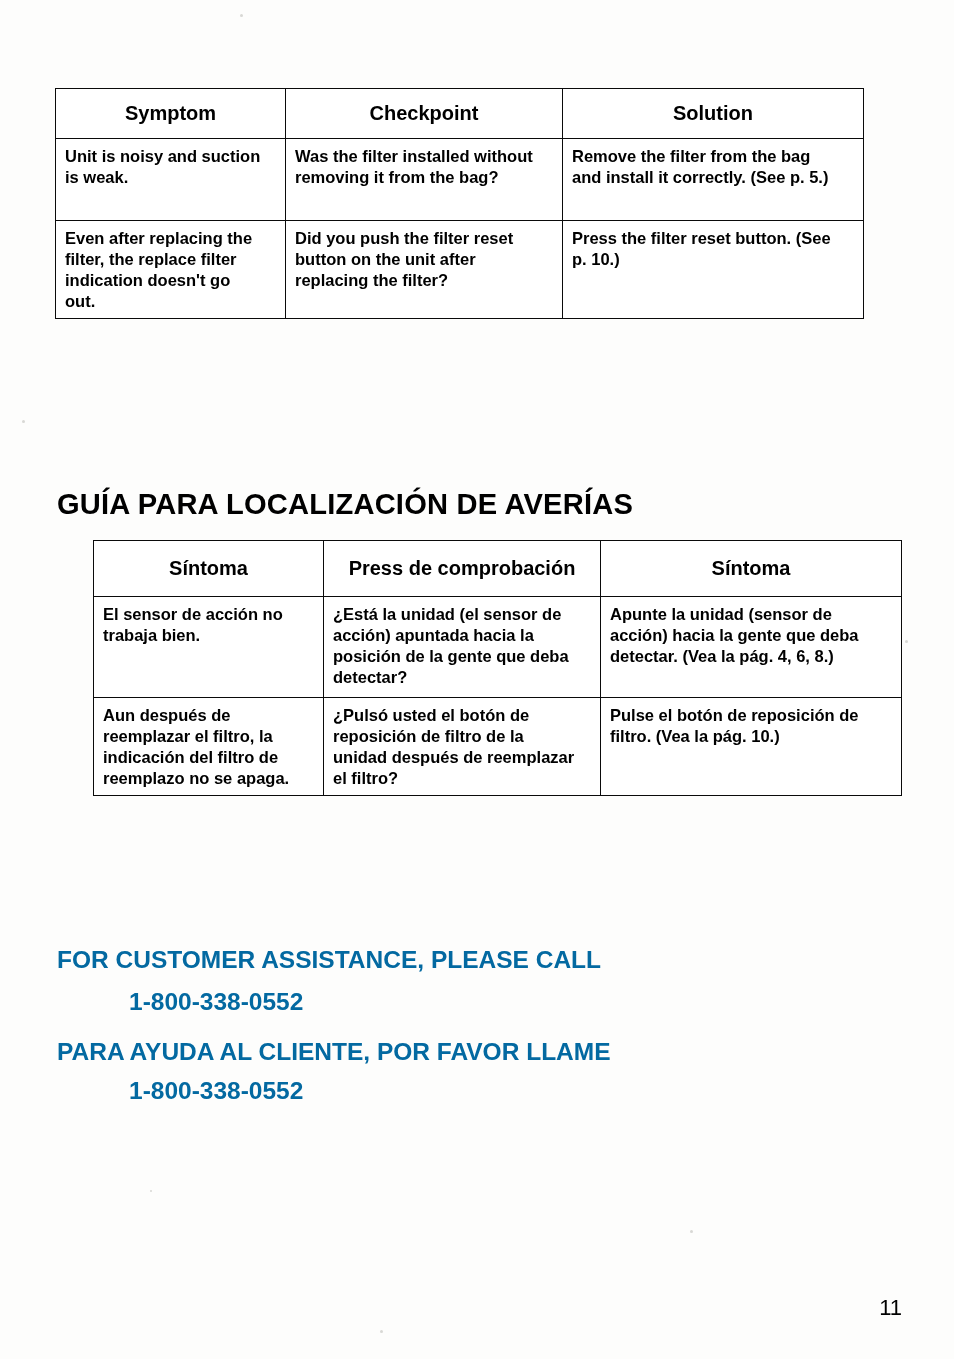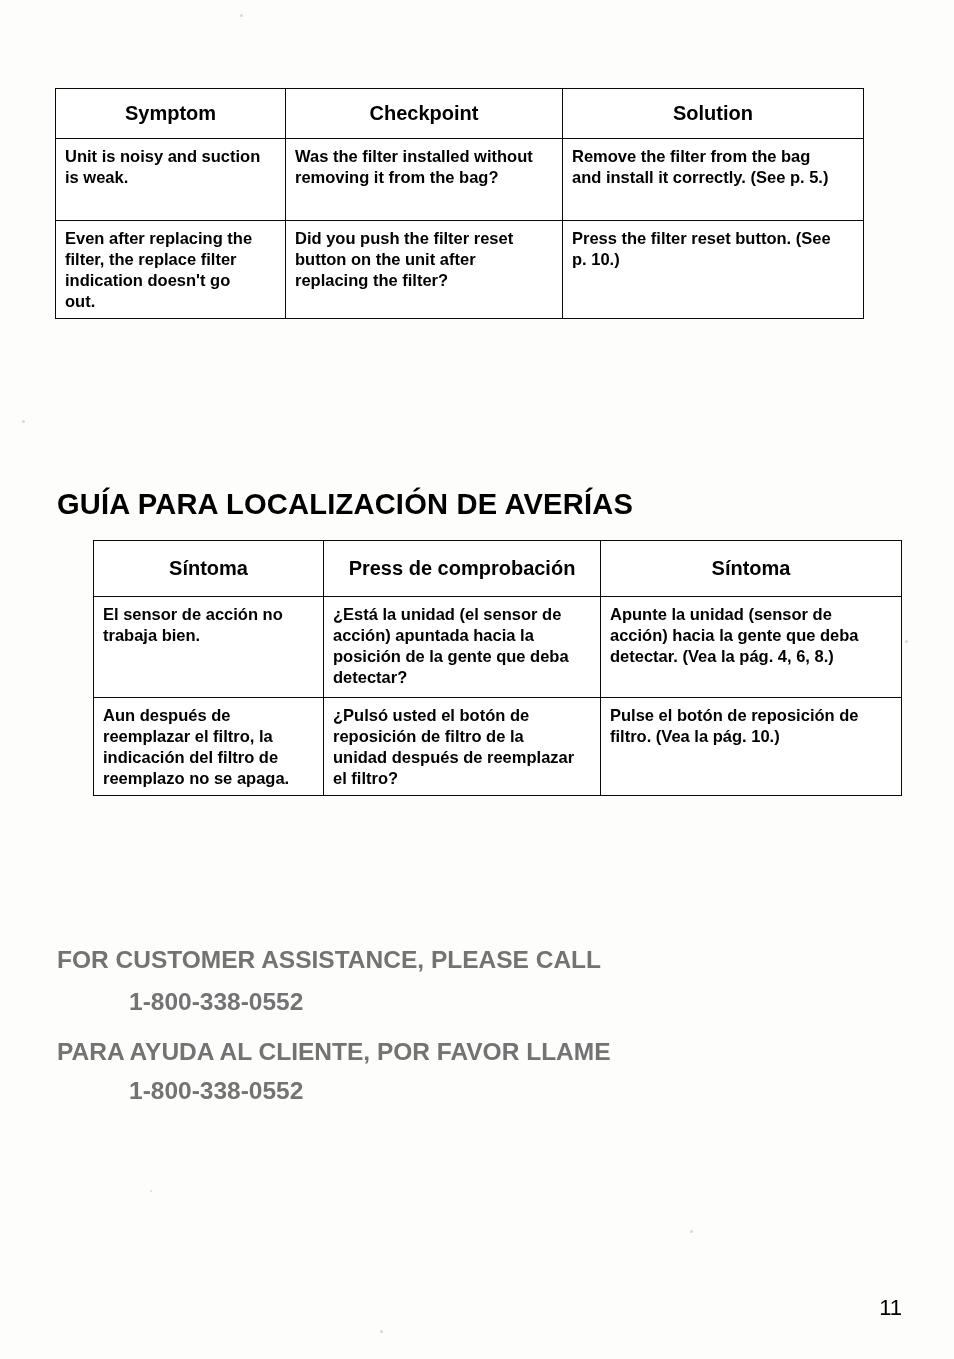--- a/index.html
+++ b/index.html
@@ -91,21 +91,21 @@
   .row-b  { height: 82px; }
   .row-c  { height: 79px; }
 
   .es-row-h { height: 56px; }
   .es-row-a { height: 82px; }
   .es-row-b { height: 101px; }
   .es-row-c { height: 97px; }
   .assist-line {
     font-weight: bold;
     white-space: nowrap;
-    color: #737373;
+    color: #0369a1;
   }
   #assist-en-head {
     position: absolute;
     left: 57px;
     top: 946px;
     font-size: 24.5px;
   }
   #assist-en-phone {
     position: absolute;
     left: 129px;

